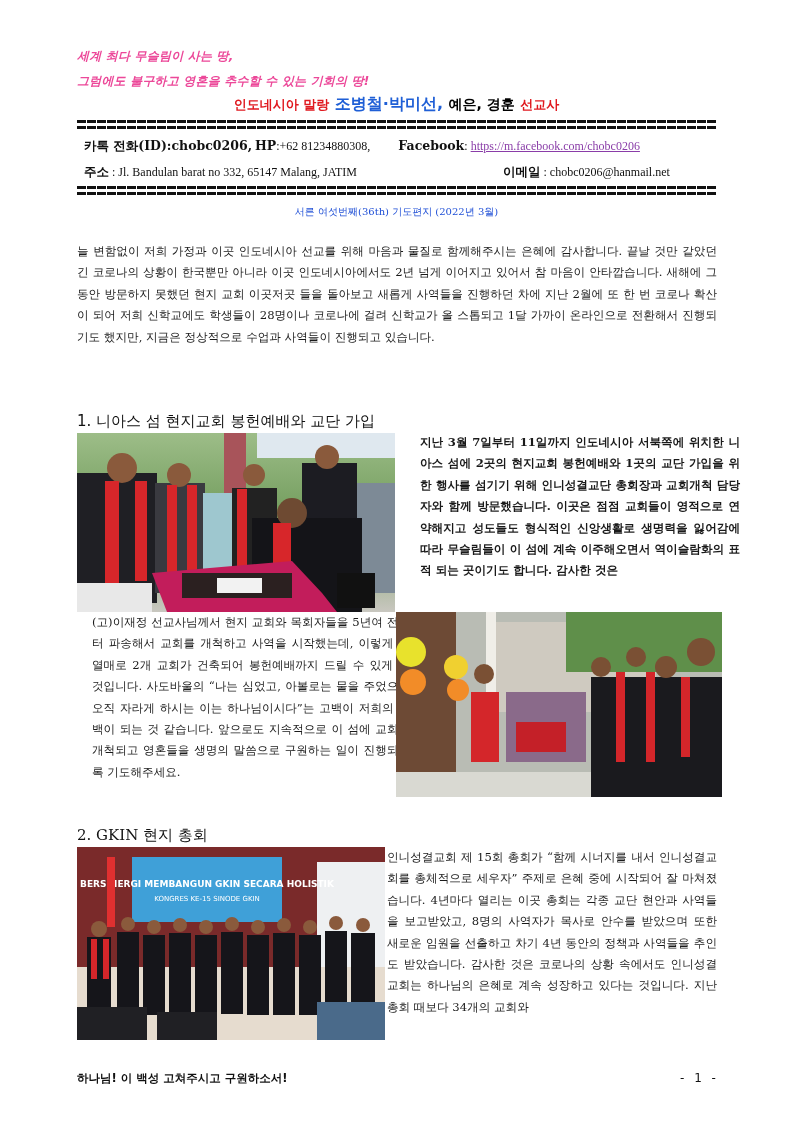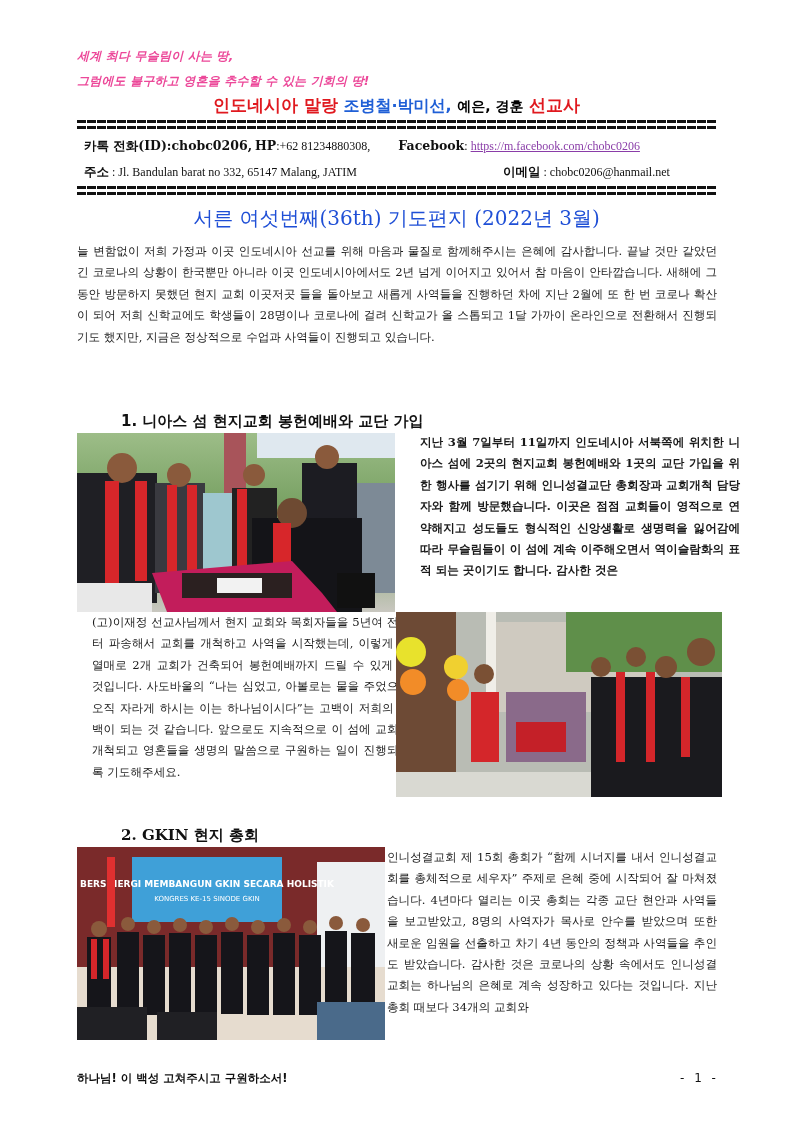--- a/index.html
+++ b/index.html
@@ -3,36 +3,36 @@
 <meta charset="utf-8">
 <style>
   html, body { margin: 0; padding: 0; background: #ffffff; }
   body { width: 793px; height: 1121px; position: relative; overflow: hidden;
          font-family: "DejaVu Serif", "Liberation Serif", serif; color: #111; }
   .abs { position: absolute; }
   .tagline { left: 77px; font-family: "DejaVu Sans", "Liberation Sans", sans-serif;
              font-weight: bold; font-style: italic; font-size: 12px; color: #ec4899; letter-spacing: 0.2px; }
   .names { left: 0; width: 793px; top: 94px; text-align: center;
            font-family: "DejaVu Sans", "Liberation Sans", sans-serif; font-weight: bold; font-size: 16px; }
-  .names .red { color: #e0191f; font-size: 17px; }
+  .names .red { color: #e0191f; font-size: 13px; }
   .names .blue { color: #1f5fd6; }
   .names .blue-small { color: #000000; font-size: 14px; }
   .rulebar { left: 77px; width: 640px; height: 10px; }
   .rulebar div { height: 3px; background:
       repeating-linear-gradient(90deg, #111 0 9px, #fff 9px 10px); margin-bottom: 3px; }
   .contact { left: 84px; font-size: 12px; font-family: "Liberation Serif", "DejaVu Serif", serif; white-space: nowrap; }
   .contact b { font-family: "DejaVu Serif", serif; font-weight: bold; font-size: 12.5px; margin-top: 24px; }
   .contact .link { color: #8a3da8; text-decoration: underline; }
   .title { left: 0; width: 793px; top: 205px; text-align: center; color: #1f4fd6;
-           font-family: "DejaVu Serif", "Liberation Serif", serif; font-size: 20px; font-weight: normal; }
+           font-family: "DejaVu Serif", "Liberation Serif", serif; font-size: 10px; font-weight: normal; }
   .para { font-family: "DejaVu Serif", "Liberation Serif", serif; font-size: 11.6px;
           line-height: 21.4px; color: #1a1a1a; text-align: justify; }
   .para p { margin: 0; }
-  .section-h { font-family: "DejaVu Sans", "Liberation Sans", sans-serif; font-weight: bold;
-               font-size: 15px; color: #111; margin-left: 44px; }
+  .section-h { font-family: "DejaVu Sans", "Liberation Sans", sans-serif; font-weight: normal;
+               font-size: 15px; color: #111; }
   .photo { overflow: hidden; }
   .footer { font-family: "DejaVu Sans", "Liberation Sans", sans-serif; font-weight: bold; font-size: 11.5px; }
   .pagenum { font-family: "DejaVu Sans", "Liberation Sans", sans-serif; font-size: 12px; letter-spacing: 3px; }
 </style>
 </head>
 <body>
 
 <div class="abs tagline" style="top:48px;">세계 최다 무슬림이 사는 땅,</div>
 <div class="abs tagline" style="top:73px;">그럼에도 불구하고 영혼을 추수할 수 있는 기회의 땅!</div>
 

